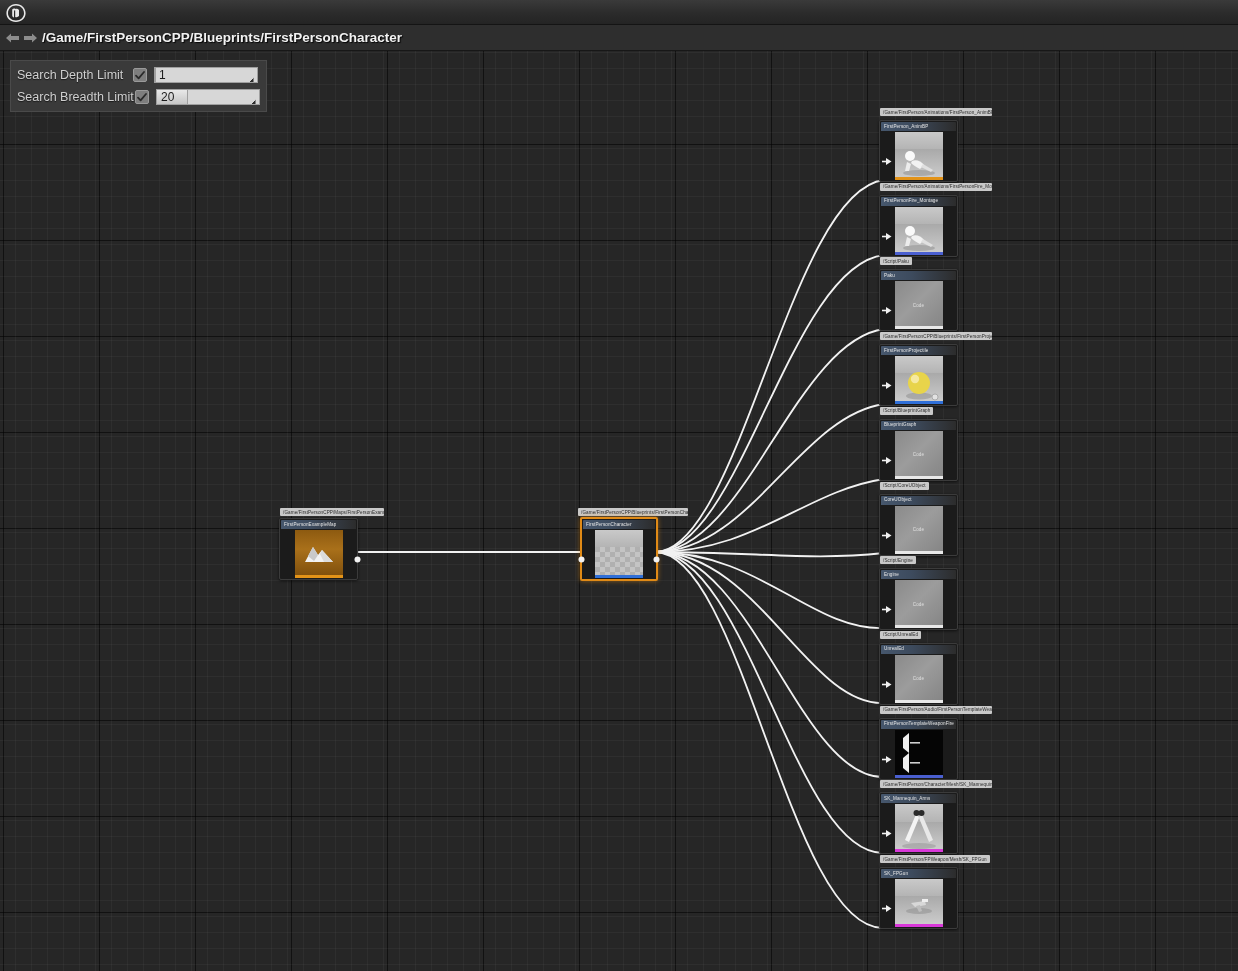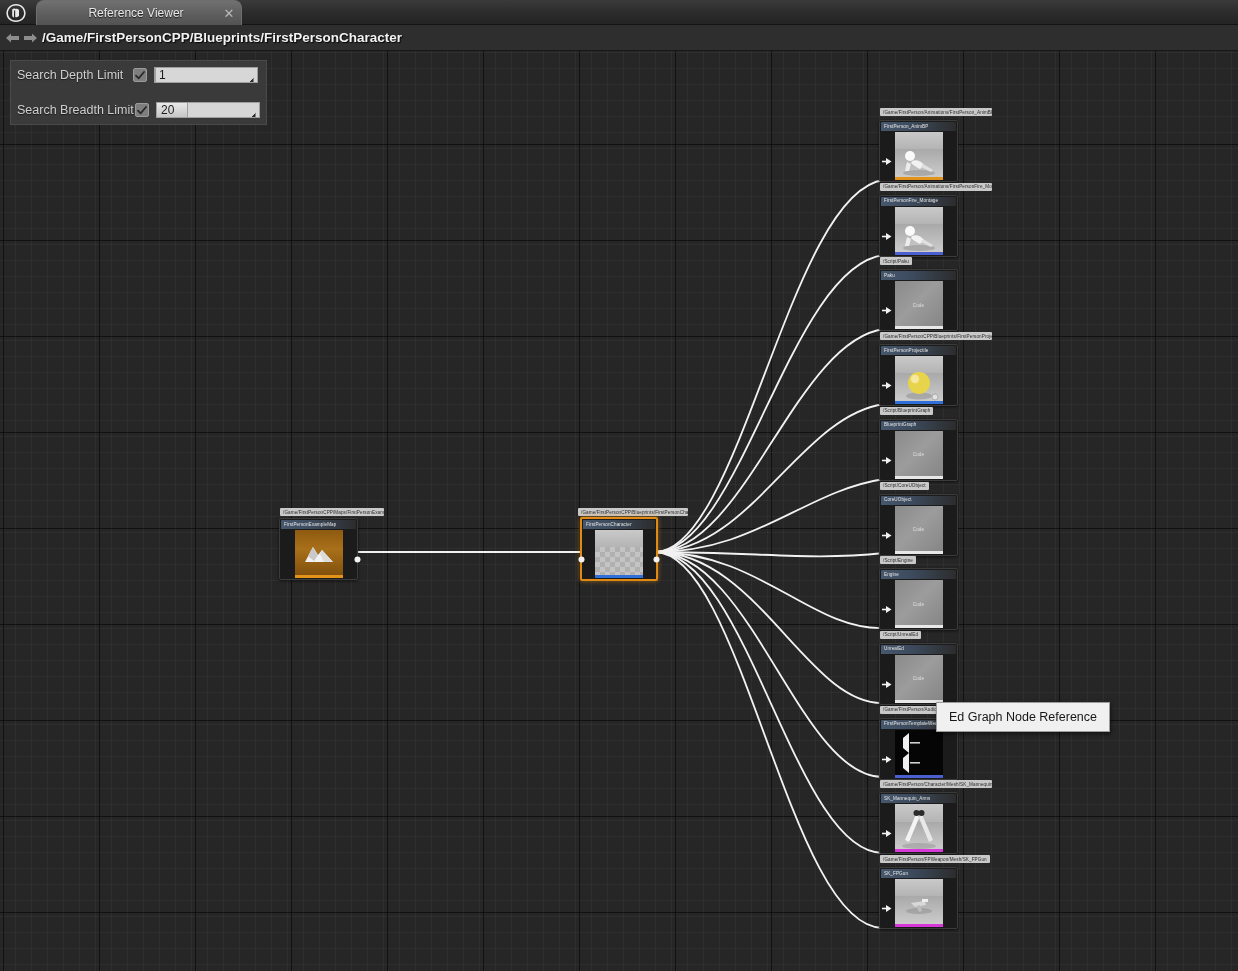--- a/index.html
+++ b/index.html
@@ -68,21 +68,21 @@
 
   
   .wires{ position:absolute; left:0; top:0; width:1238px; height:920px; pointer-events:none; }
 
   
   .limits{
     position:absolute; left:10px; top:60px;
     background:#3a3a3a;
     border:1px solid #4a4a4a;
     padding:5px 6px 5px 6px;
-    display:flex; flex-direction:column; gap:17px;
+    display:flex; flex-direction:column; gap:4px;
     z-index:40;
   }
   .limit-row{ display:flex; align-items:center; height:18px; }
   .limit-label{
     color:#cfcfcf; font-size:12.5px; white-space:nowrap;
     text-shadow:0 1px 1px rgba(0,0,0,.6);
   }
   .limit-label.a{ width:116px; }
   .limit-label.b{ width:118px; }
   .chk{
@@ -194,24 +194,20 @@
   <div class="titlebar">
     <div class="ue-logo">
       <svg width="22" height="20" viewBox="0 0 22 20">
         <path d="M11 1 C5.2 1 1.4 5.4 1.4 10.2 C1.4 15 5.4 19 11 19 C16.4 19 20.6 15 20.6 10.2 C20.6 5.2 16.6 1 11 1 Z
                  M11 2.6 C15.6 2.6 19 6 19 10.2 C19 14.3 15.6 17.4 11 17.4 C6.3 17.4 3 14.2 3 10.2 C3 6.1 6.4 2.6 11 2.6 Z" fill="#e9e9e9"></path>
         <path d="M7.2 6.6 L7.2 12.6 C7.2 13.8 8 14.4 9 14.4 L9 8.4 C9 7.4 9.6 7 10.2 7.4 L10.2 13.9
                  C11.5 14.6 13 14.2 14 13.1 L14 7.1 C13.2 6.2 11.6 5.6 10.2 6 C9.4 5.2 8 5.6 7.2 6.6 Z" fill="#e9e9e9"></path>
       </svg>
     </div>
 
-    <div class="tab">
-      <span class="tab-label">Reference Viewer</span>
-      <span class="tab-close">✕</span>
-    </div>
   </div>
 
   <div class="pathbar">
     <div class="nav-arrows">
       <span class="nav-arrow">
         <svg width="15" height="14" viewBox="0 0 15 14">
           <path d="M1 7 L6 2.5 L6 5 L14 5 L14 9 L6 9 L6 11.5 Z" fill="#8d8d8d"></path>
         </svg>
       </span>
       <span class="nav-arrow">
@@ -529,23 +525,20 @@
               <div class="bar" style="background:#d938d9"></div>
             </div>
             <span class="pin in" style="left:2px;"><svg width="11" height="9" viewBox="0 0 11 9">
                 <path d="M0 4.5 L5 4.5" stroke="#f2f2f2" stroke-width="1.6"></path>
                 <path d="M4 1 L9.5 4.5 L4 8 Z" fill="#f2f2f2"></path>
               </svg></span>
           </div>
         </div>
       </div>
 
-    <div class="tooltip" style="left:936px; top:651px;">
-      <span>Ed Graph Node Reference</span>
-    </div>
 
   </div>
 
   <div class="limits">
 
     <div class="limit-row">
       <span class="limit-label a">Search Depth Limit</span>
       <span class="chk">
         <svg width="10" height="9" viewBox="0 0 10 9">
           <path d="M1 4.6 L3.6 7.3 L9 1" stroke="#2a2a2a" stroke-width="1.8" fill="none" stroke-linecap="round" stroke-linejoin="round"></path>

